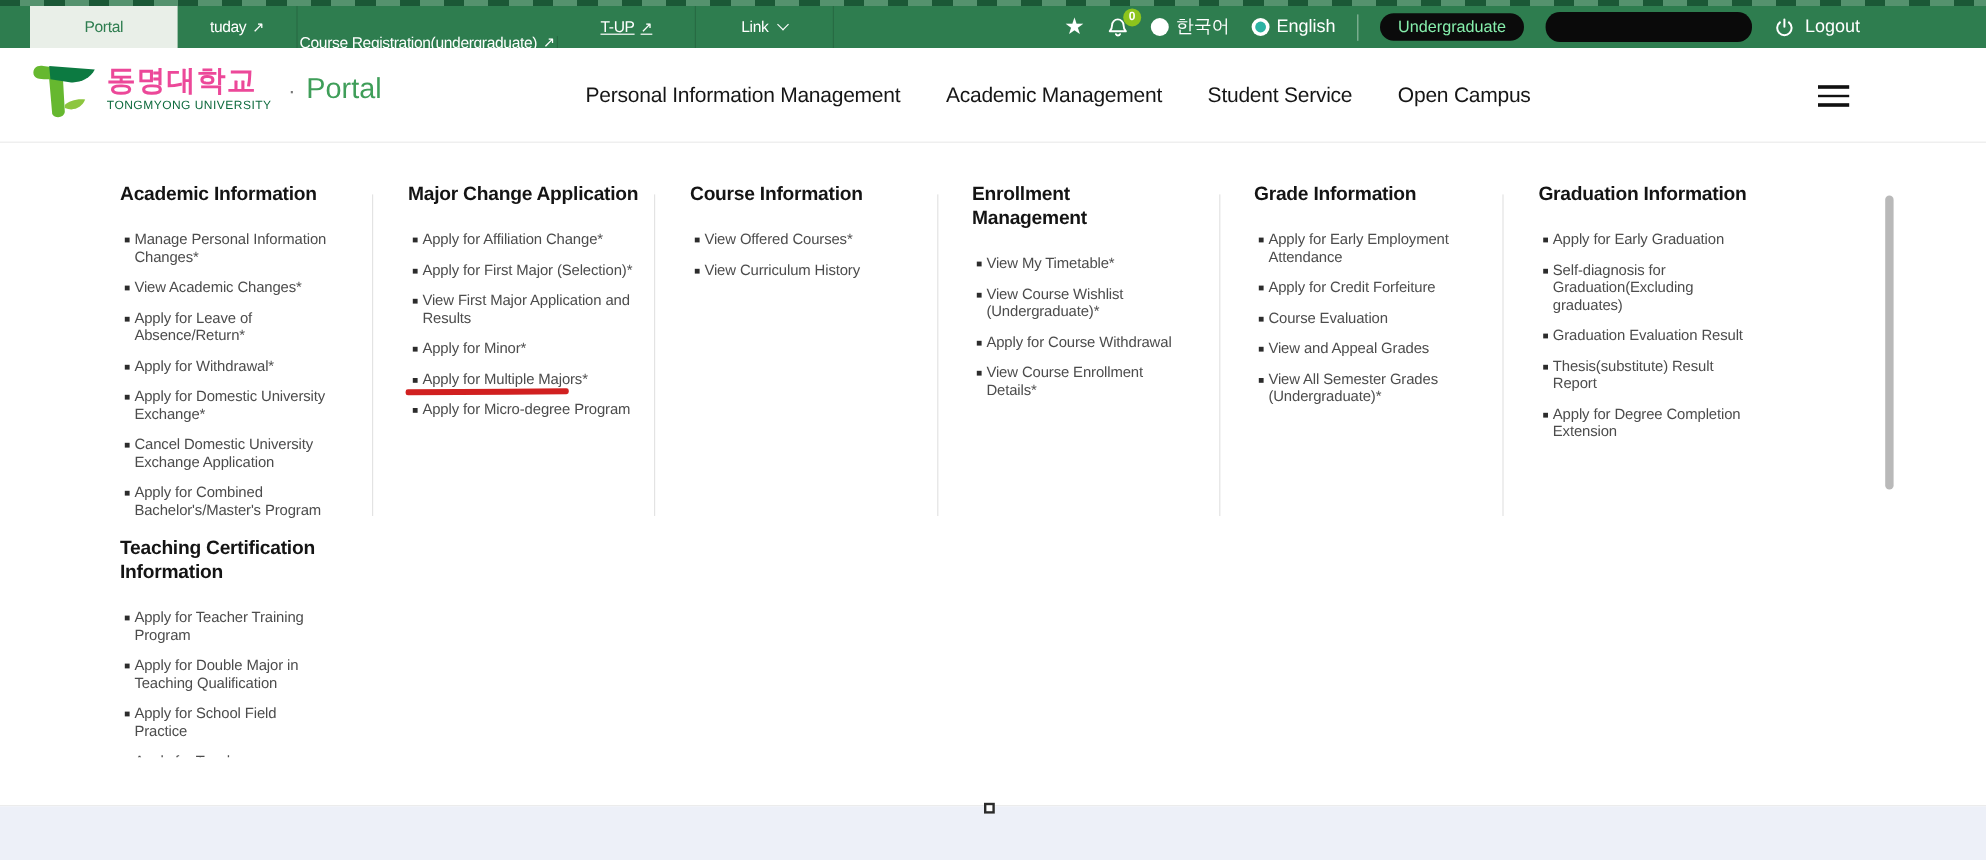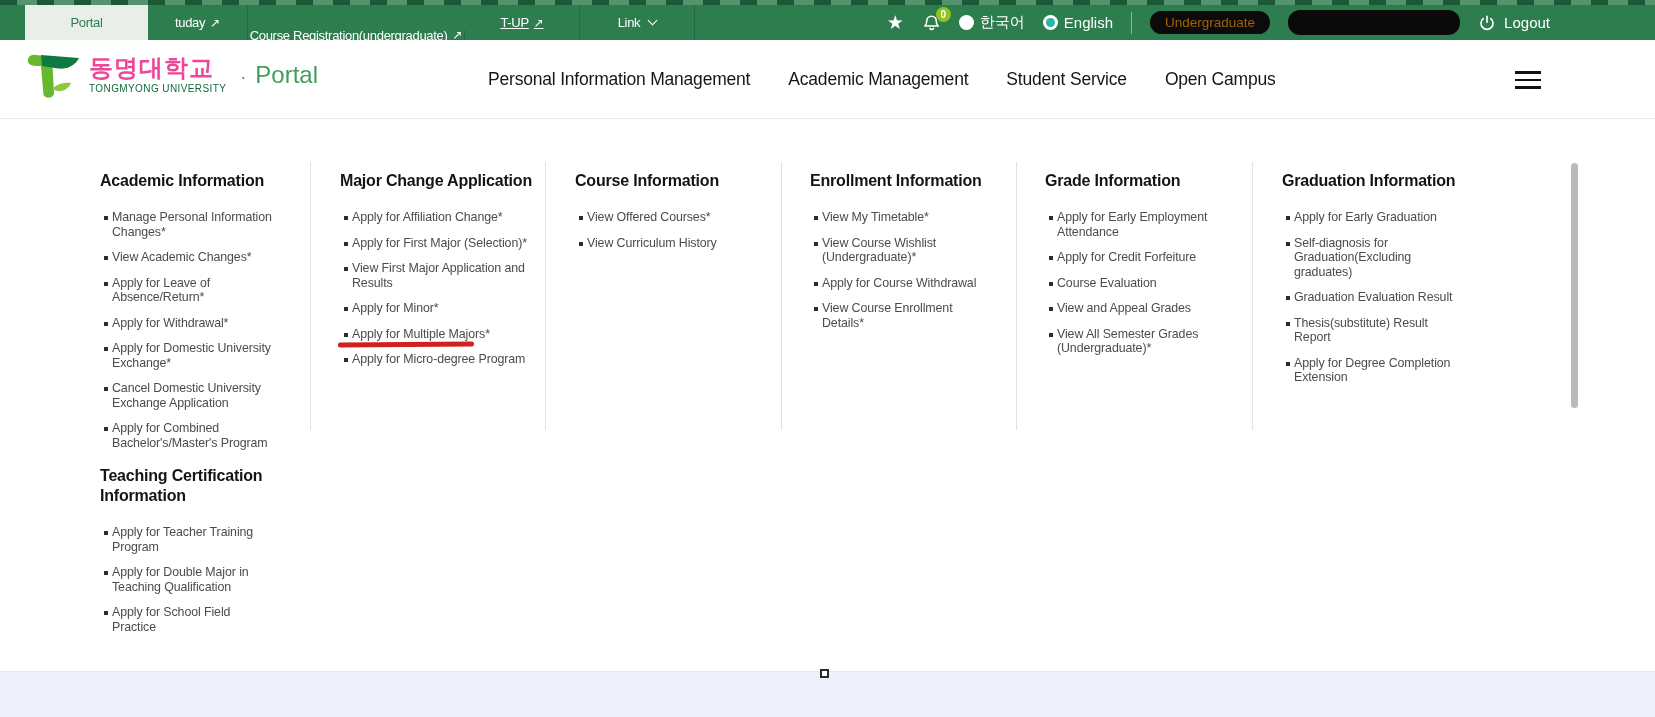--- a/index.html
+++ b/index.html
@@ -31,21 +31,21 @@
     align-items:center; gap:18px; color:#fff; }
   .star-icon { font-size:19px; line-height:1; cursor:pointer; font-family:"DejaVu Sans",sans-serif; }
   .bell-wrap { position:relative; cursor:pointer; display:flex; }
   .badge { position:absolute; top:-5px; right:-10px; width:15px; height:15px; border-radius:50%;
     background:#8dc41d; color:#fff; font-size:10px; font-weight:700;
     display:flex; align-items:center; justify-content:center; }
   .lang { display:flex; align-items:center; gap:6px; font-size:15px; cursor:pointer; }
   .lang-dot { width:15px; height:15px; border-radius:50%; background:#fff; position:relative; }
   .lang-dot.selected::after { content:''; position:absolute; inset:3px; border-radius:50%; background:#2bb3a3; }
   .vsep { width:1px; height:22px; background:rgba(255,255,255,0.45); }
-  .role-pill { background:#0b0b0b; color:#a16207; font-size:13.5px; padding:4px 15px;
+  .role-pill { background:#0b0b0b; color:#86efac; font-size:13.5px; padding:4px 15px;
     border-radius:14px; white-space:nowrap; }
   .redacted { width:172px; height:25px; background:#0a0a0a; border-radius:12px; }
   .logout { display:flex; align-items:center; gap:8px; font-size:15px; cursor:pointer; }
 
   
   .header { position:absolute; top:40px; left:0; right:0; height:79px; background:#fff;
     border-bottom:1px solid #ececec; }
   .logo { position:absolute; left:25px; top:13px; display:flex; align-items:flex-start; cursor:pointer; }
   .logo-text { margin-left:8px; }
   .logo-kr { font-size:24px; font-weight:700; color:#ec4899; letter-spacing:1px; line-height:30px; }
@@ -62,21 +62,21 @@
     height:4px; background:#53b332; }
   .ellipse-svg { position:absolute; left:-14px; top:10px; width:calc(100% + 28px); height:57px;
     pointer-events:none; }
   .hamburger { position:absolute; right:114px; top:31px; width:26px; cursor:pointer; }
   .hamburger span { display:block; width:26px; height:2.5px; background:#111; margin-bottom:5px; }
 
   
   .megamenu { position:absolute; top:120px; left:0; right:0; height:552px; background:#fff;
     border-bottom:1px solid #e8e8e8; }
   .menu-clip { position:absolute; top:0; left:0; right:0; height:511px; overflow:hidden; }
-  .menu-col { position:absolute; top:51px; }
+  .menu-col { position:absolute; top:33px; }
   .menu-col.c1 { left:100px; width:172px; }
   .menu-col.c2 { left:340px; width:192px; }
   .menu-col.c3 { left:575px; width:190px; }
   .menu-col.c4 { left:810px; width:176px; }
   .menu-col.c5 { left:1045px; width:178px; }
   .menu-col.c6 { left:1282px; width:184px; }
   .sec + .sec { margin-top:16px; }
   .sec-title { font-size:16px; font-weight:700; color:#141414; line-height:20px;
     letter-spacing:-0.2px; margin-bottom:19px; }
   .item { position:relative; padding-left:12px; margin-bottom:11px; font-size:12.4px;
@@ -261,21 +261,21 @@
           <div class="item">
             <div>View Offered Courses*</div>
           </div>
           <div class="item">
             <div>View Curriculum History</div>
           </div>
         </div>
       </div>
       <div class="menu-col c4">
         <div class="sec">
-          <div class="sec-title">Enrollment Information</div>
+          <div class="sec-title">Enrollment Management</div>
           <div class="item">
             <div>View My Timetable*</div>
           </div>
           <div class="item">
             <div>View Course Wishlist (Undergraduate)*</div>
           </div>
           <div class="item">
             <div>Apply for Course Withdrawal</div>
           </div>
           <div class="item">

